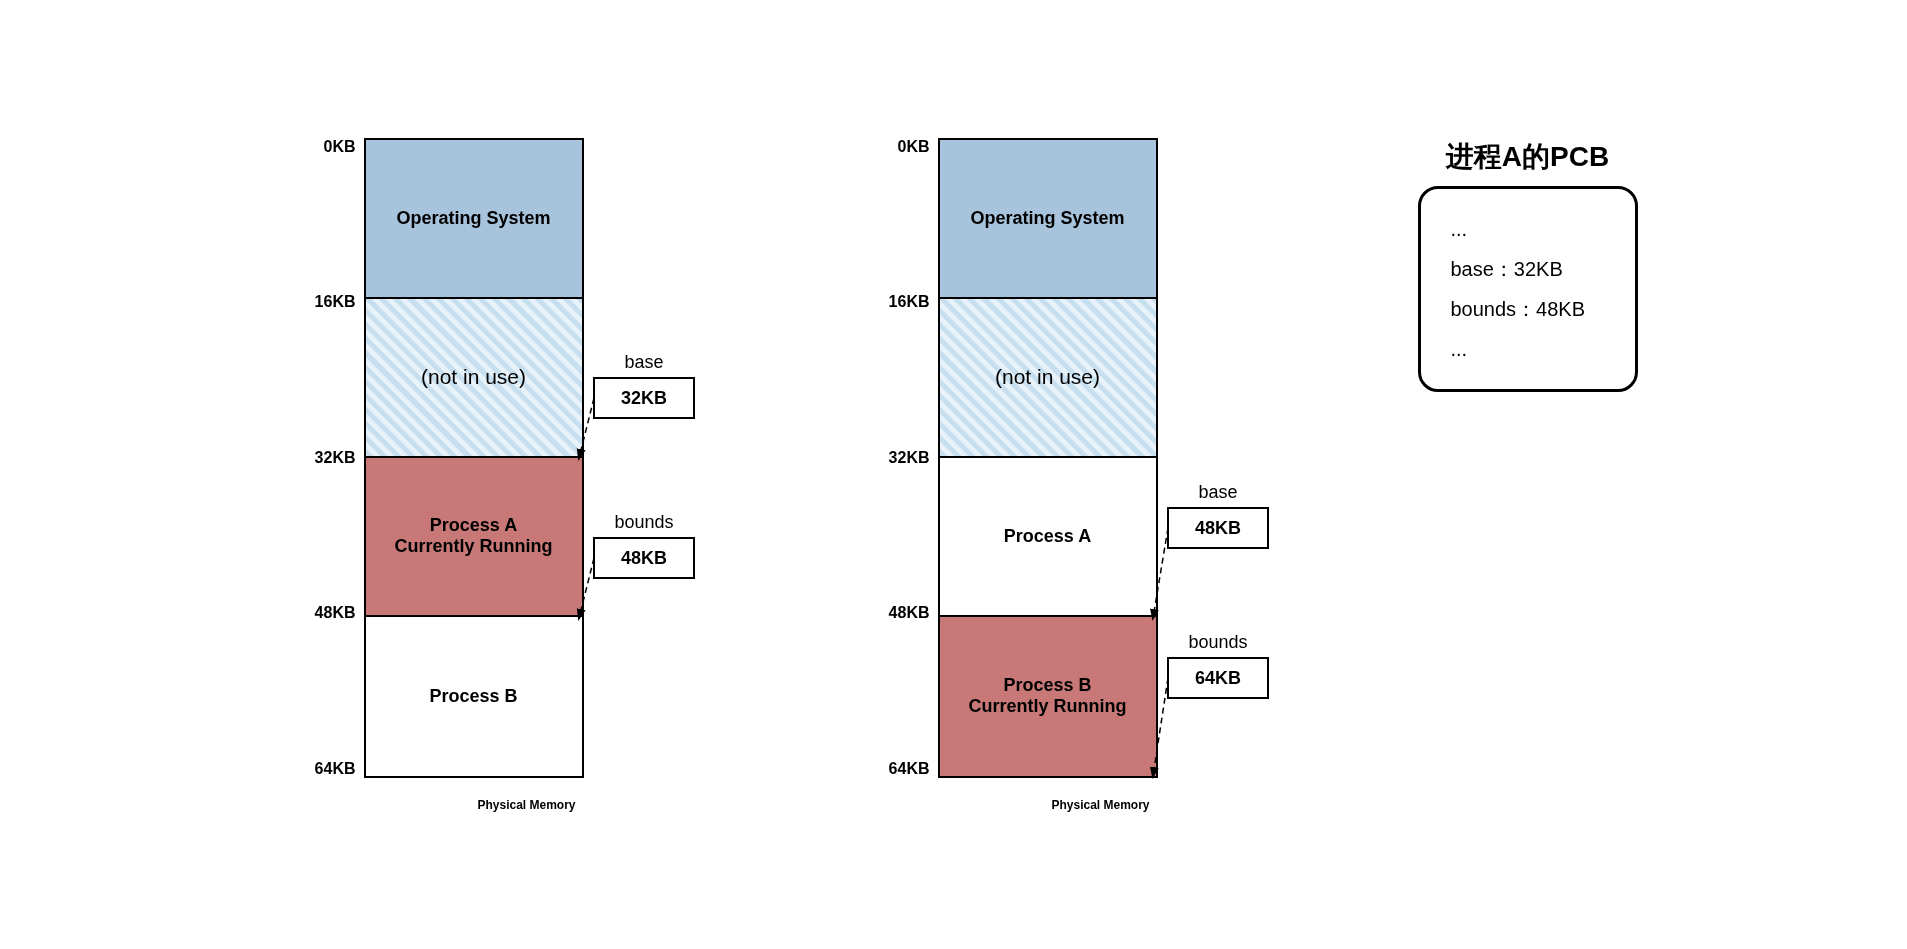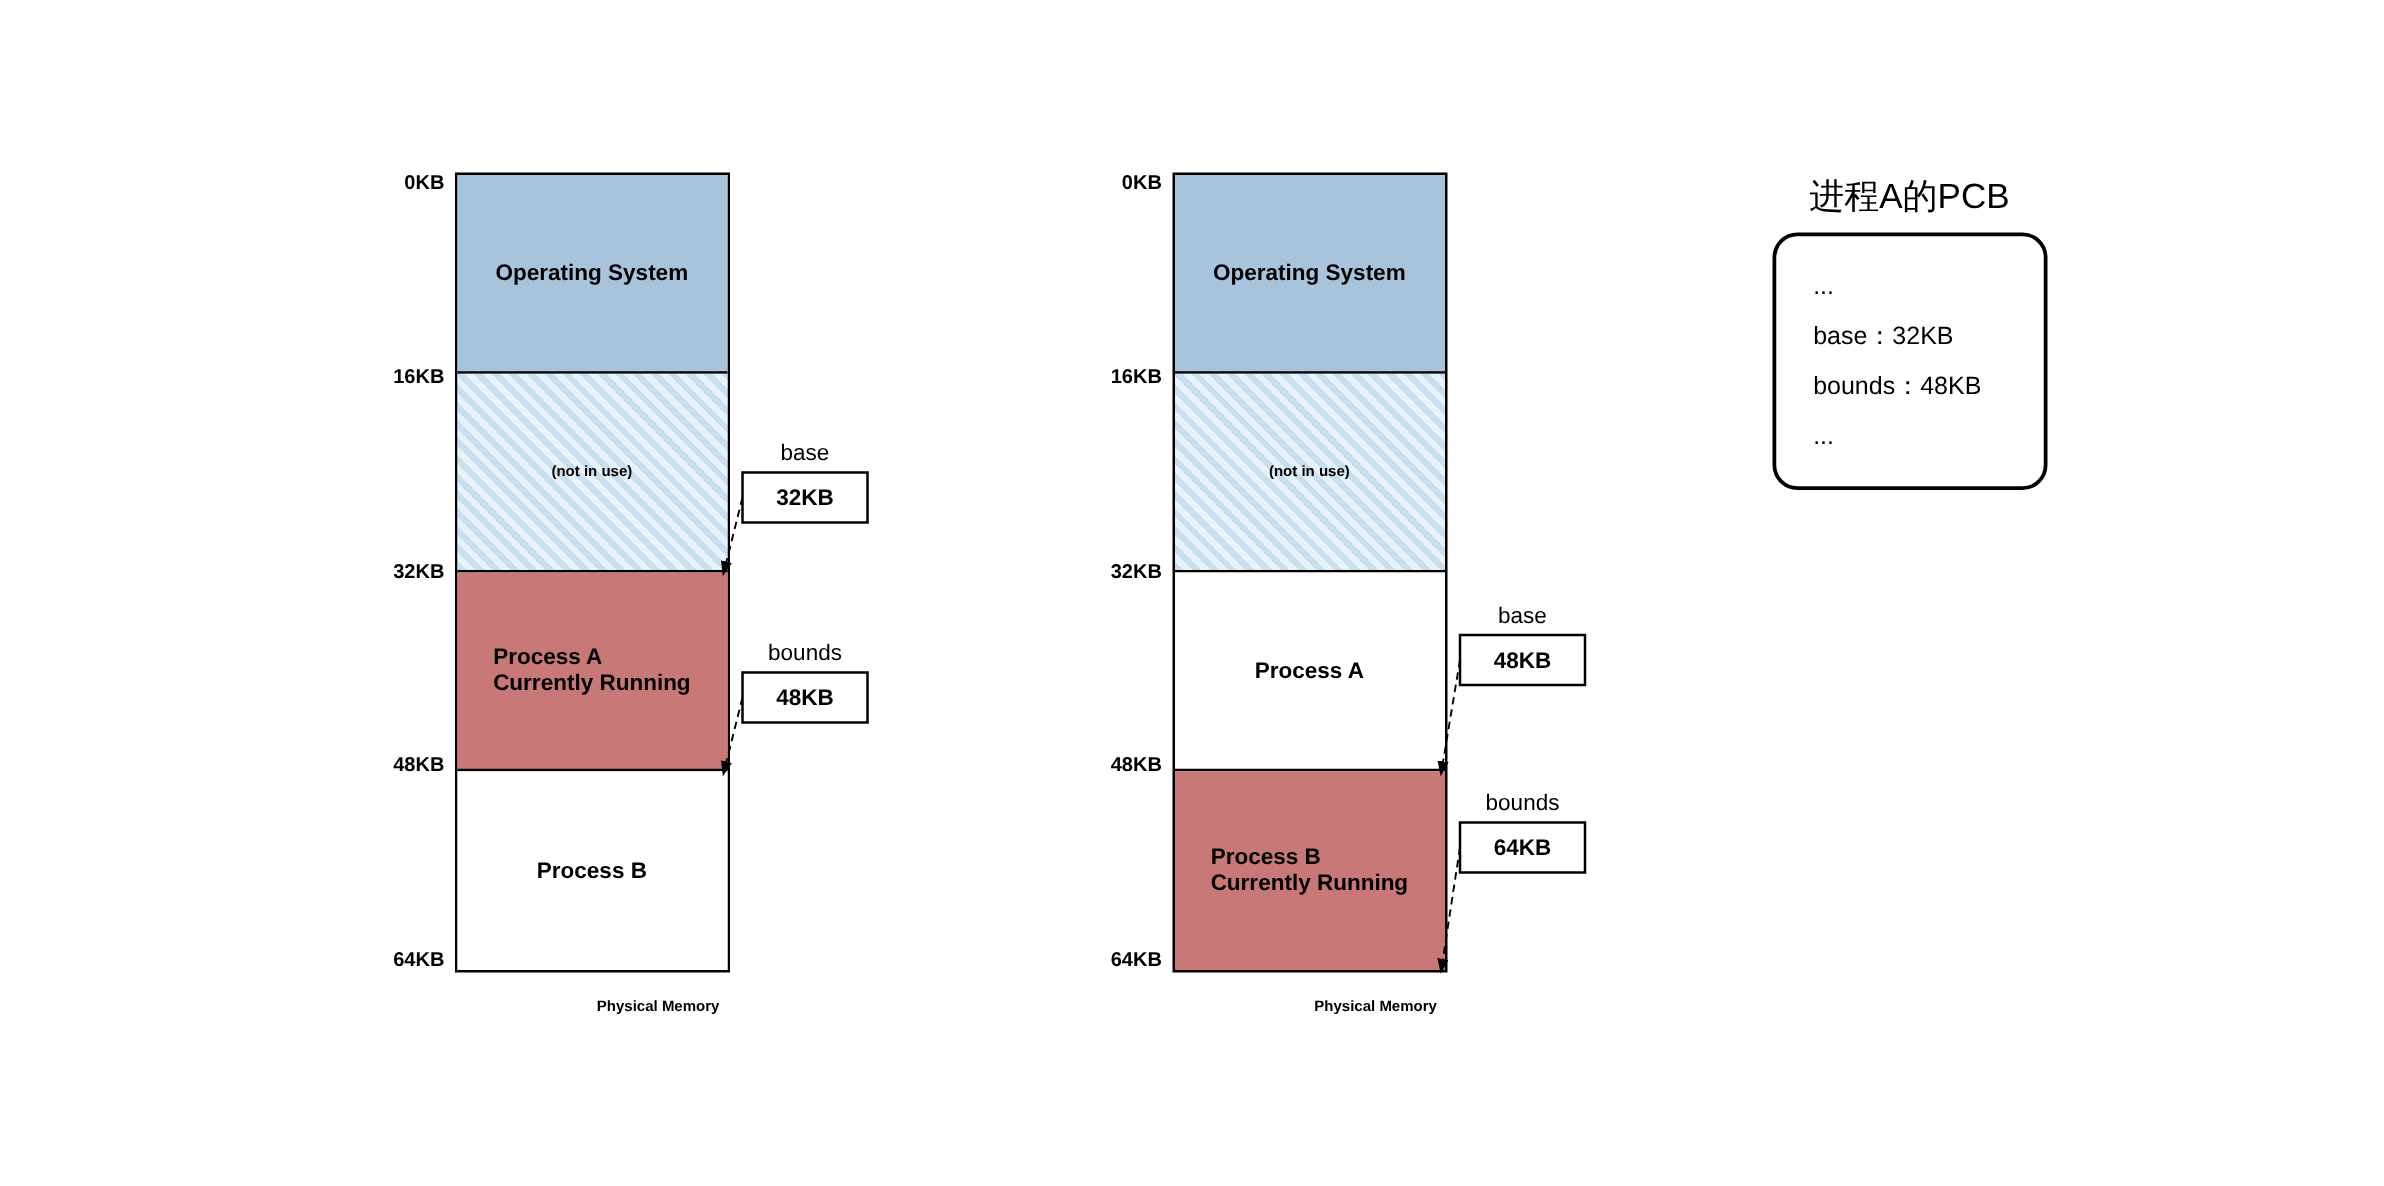--- a/index.html
+++ b/index.html
@@ -53,43 +53,43 @@
       width: 220px;
       border: 2px solid #000;
       display: flex;
       flex-direction: column;
       height: 640px;
     }
     .mem-segment {
       display: flex;
       align-items: center;
       justify-content: center;
-      text-align: left;
+      text-align: center;
       font-size: 18px;
       font-weight: bold;
       border-bottom: 2px solid #000;
     }
     .mem-segment:last-child {
       border-bottom: none;
     }
     .seg-os {
       background: #a8c4dc;
       flex: 0 0 25%;
     }
     .seg-unused {
       background: repeating-linear-gradient(
         45deg,
         #c8dff0,
         #c8dff0 5px,
         #e8f2fa 5px,
         #e8f2fa 10px
       );
       flex: 0 0 25%;
-      font-weight: bold;
-      font-size: 12px;
+      font-weight: normal;
+      font-size: 21px;
     }
     .seg-process-a-active {
       background: #c97878;
       flex: 0 0 25%;
     }
     .seg-process-b {
       background: #fff;
       flex: 0 0 25%;
     }
     .seg-process-a {
@@ -122,21 +122,21 @@
 
     
     .pcb-area {
       display: flex;
       flex-direction: column;
       align-items: center;
       gap: 10px;
     }
     .pcb-title {
       font-size: 28px;
-      font-weight: normal;
+      font-weight: bold;
     }
     .pcb-box {
       border: 3px solid #000;
       border-radius: 20px;
       padding: 20px 30px;
       background: #fff;
       min-width: 220px;
       font-size: 20px;
       line-height: 2;
     }

